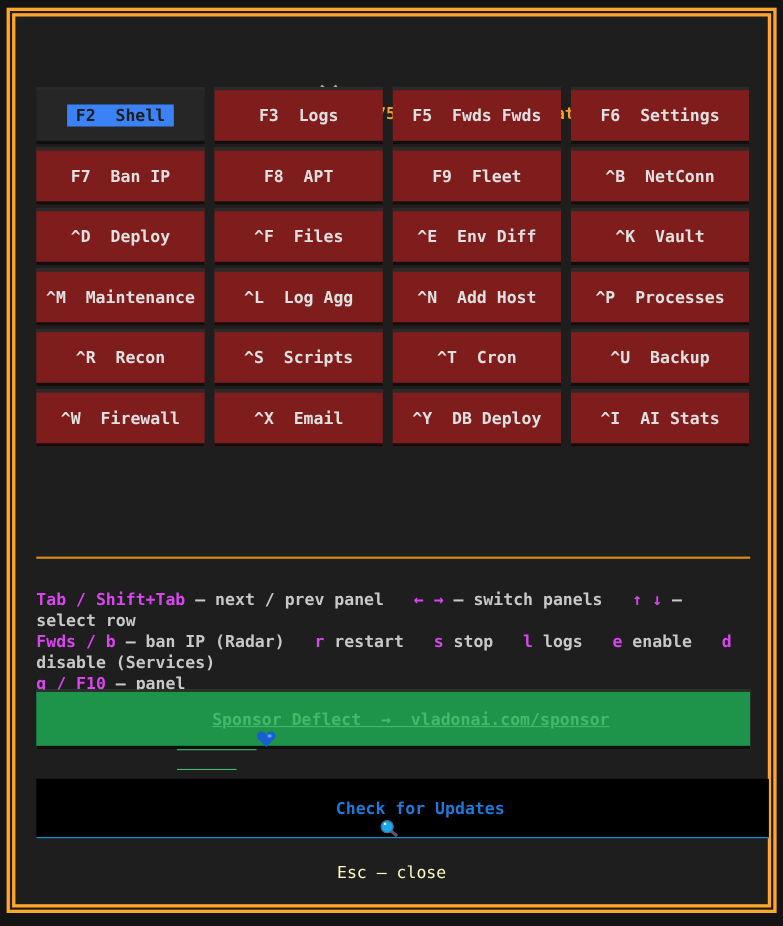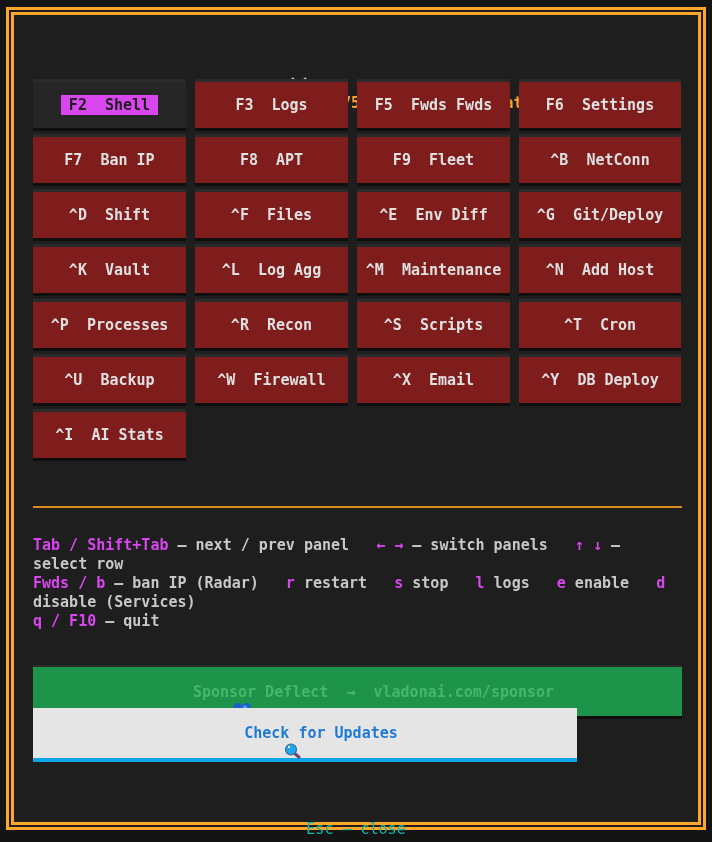--- a/index.html
+++ b/index.html
@@ -25,41 +25,41 @@
     position:absolute; left:19px; top:64px; width:650px;
     display:grid; grid-template-columns:153px 153px 153px 162px; column-gap:9px; row-gap:3px;
   }
   .btn {
     height:52px; box-sizing:border-box; background:#7f1d1d;
     border-top:3px solid #2a2a2a; border-bottom:3px solid #0f0f0f;
     display:flex; align-items:center; justify-content:center;
     color:#e0e0e0; white-space:pre; font-size:15px; cursor:pointer;
   }
   .btn.focused { background:#262626; }
-  .btn.focused .lbl { background:#d946ef; color:#1e1e1e; padding:1px 8px; }
+  .btn.focused .lbl { background:#3b82f6; color:#1e1e1e; padding:1px 8px; }
   .sep { position:absolute; left:19px; width:649px; top:491px; height:2px; background:#d98a1a; }
   .help {
     position:absolute; left:19px; top:521px; width:650px; font-size:15px;
     line-height:19px; color:#c8c8c8; white-space:pre-wrap;
   }
   .help .dim { color:#d946ef; }
   .sponsor {
-    position:absolute; left:19px; top:650px; width:649px; height:54px; box-sizing:border-box;
+    position:absolute; left:19px; top:612px; width:649px; height:54px; box-sizing:border-box;
     background:#1e944a; border-top:2px solid #2a2a2a; border-bottom:3px solid #0f0f0f;
-    display:flex; align-items:center; justify-content:center; color:#45b86a; white-space:pre; cursor:pointer;
+    display:flex; align-items:center; justify-content:center; color:#45b86a; white-space:pre; cursor:pointer;text-decoration:underline;
   }
   .update {
-    position:absolute; left:19px; top:693px; width:544px; height:54px; box-sizing:border-box;
-    background:#e5e5e5; border-bottom:4px solid #0ea5e9;
+    position:absolute; left:19px; top:693px; width:666px; height:54px; box-sizing:border-box;
+    background:#000000; border-bottom:1px solid #0ea5e9;
     display:flex; align-items:center; justify-content:center; color:#1e7ad6; white-space:pre; cursor:pointer;
   }
   .ico { display:inline-block; width:18px; height:16px; margin-right:14px; vertical-align:-2px; }
   .close-hint {
     position:absolute; left:0; right:0; top:769px; text-align:center;
-    color:#14b8a6; font-weight:normal; white-space:pre;margin-top:36px;
+    color:#fef9c3; font-weight:normal; white-space:pre;
   }
 </style>
 </head>
 <body>
 
 <div class="modal">
   <div class="modal-inner">
 
     <div class="title">
       <span class="swords">
@@ -76,48 +76,47 @@
       <div class="btn focused"><span class="lbl">F2  Shell</span></div>
       <div class="btn"><span class="lbl">F3  Logs</span></div>
       <div class="btn"><span class="lbl">F5  Fwds Fwds</span></div>
 
       <div class="btn"><span class="lbl">F6  Settings</span></div>
       <div class="btn"><span class="lbl">F7  Ban IP</span></div>
       <div class="btn"><span class="lbl">F8  APT</span></div>
       <div class="btn"><span class="lbl">F9  Fleet</span></div>
 
       <div class="btn"><span class="lbl">^B  NetConn</span></div>
-      <div class="btn"><span class="lbl">^D  Shift</span></div>
+      <div class="btn"><span class="lbl">^D  Deploy</span></div>
       <div class="btn"><span class="lbl">^F  Files</span></div>
 
       <div class="btn"><span class="lbl">^E  Env Diff</span></div>
-      <div class="btn"><span class="lbl">^G  Git/Deploy</span></div>
       <div class="btn"><span class="lbl">^K  Vault</span></div>
+      <div class="btn"><span class="lbl">^M  Maintenance</span></div>
+
       <div class="btn"><span class="lbl">^L  Log Agg</span></div>
-
-      <div class="btn"><span class="lbl">^M  Maintenance</span></div>
       <div class="btn"><span class="lbl">^N  Add Host</span></div>
       <div class="btn"><span class="lbl">^P  Processes</span></div>
 
       <div class="btn"><span class="lbl">^R  Recon</span></div>
       <div class="btn"><span class="lbl">^S  Scripts</span></div>
       <div class="btn"><span class="lbl">^T  Cron</span></div>
       <div class="btn"><span class="lbl">^U  Backup</span></div>
 
       <div class="btn"><span class="lbl">^W  Firewall</span></div>
       <div class="btn"><span class="lbl">^X  Email</span></div>
       <div class="btn"><span class="lbl">^Y  DB Deploy</span></div>
       <div class="btn"><span class="lbl">^I  AI Stats</span></div>
     </div>
 
     <div class="sep"></div>
 
     <div class="help"><span class="dim">Tab / Shift+Tab</span><span> — next / prev panel</span><span class="dim">   ← →</span><span> — switch panels</span><span class="dim">   ↑ ↓</span><span> — select row</span>
 <span class="dim">Fwds / b</span><span> — ban IP (Radar)</span><span class="dim">   r</span><span> restart</span><span class="dim">   s</span><span> stop</span><span class="dim">   l</span><span> logs</span><span class="dim">   e</span><span> enable</span><span class="dim">   d</span><span> disable (Services)</span>
-<span class="dim">q / F10</span><span> — quit</span></div>
+<span class="dim">q / F10</span><span> — panel</span></div>
 
     <div class="sponsor">
       <span class="ico">
         <svg width="18" height="16" viewBox="0 0 18 16">
           <path d="M9 15 L2 8 C-1 5 1 1 4.5 1 C6.5 1 8 2.3 9 3.6 C10 2.3 11.5 1 13.5 1 C17 1 19 5 16 8 Z" fill="#1a5fd0"></path>
           <ellipse cx="12" cy="5" rx="2" ry="1.6" fill="#5fa0ff"></ellipse>
         </svg>
       </span><span>Sponsor Deflect  →  vladonai.com/sponsor</span>
     </div>
 

